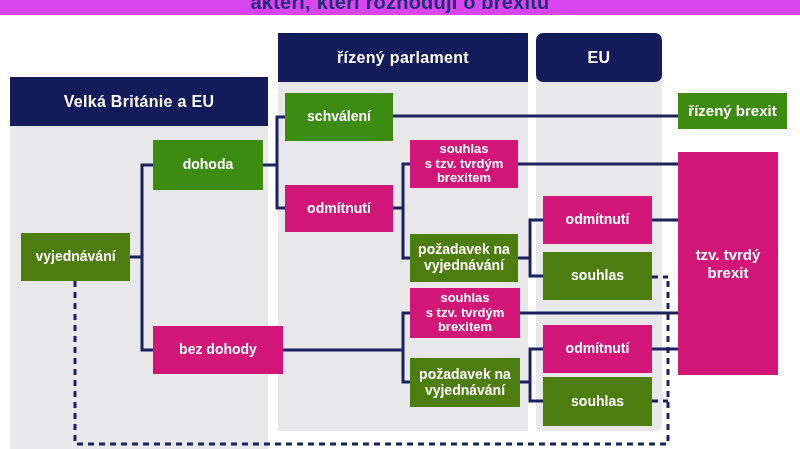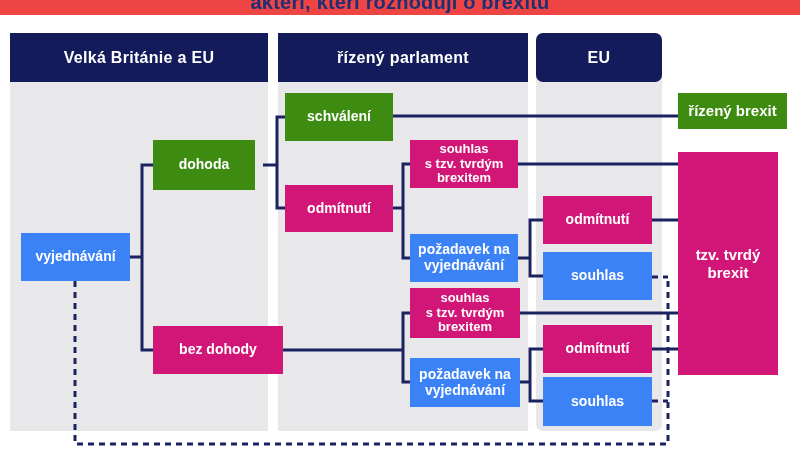--- a/index.html
+++ b/index.html
@@ -2,50 +2,50 @@
 <html><head>
 <meta charset="utf-8">
 <style>
   html,body{margin:0;padding:0;}
   body{font-family:"Liberation Sans","DejaVu Sans",sans-serif;}
   #stage{
     position:relative;width:800px;height:449px;background:#ffffff;overflow:hidden;
   }
   .title-band{
     position:absolute;left:0;top:0;width:800px;height:15px;
-    background:#ef4444;overflow:hidden;
+    background:#d946ef;overflow:hidden;
   }
   .title-text{
     margin-top:-11px;text-align:center;font-size:20px;line-height:26px;
     font-weight:bold;color:#1e2f74;letter-spacing:.2px;white-space:nowrap;
   }
   .col-bg{position:absolute;top:33px;height:398px;background:#e8e7ea;}
-  .col1{left:10px;width:258px;}
+  .col1{left:10px;width:258px;margin-top:44px;}
   .col2{left:278px;width:250px;}
   .col3{left:536px;width:126px;border-radius:7px;}
   .col-header{
     position:absolute;top:33px;height:49px;background:#131b5b;color:#ffffff;
     display:flex;align-items:center;justify-content:center;
     font-size:16px;font-weight:bold;letter-spacing:.3px;
   }
   svg.wires{position:absolute;left:0;top:0;pointer-events:none;}
   .wire{stroke:#1b2260;stroke-width:3;fill:none;}
   .wire.dashed{stroke-dasharray:6 5;}
   .node{
     position:absolute;display:flex;align-items:center;justify-content:center;
     color:#ffffff;font-weight:bold;text-align:center;white-space:pre-line;
     font-size:14px;line-height:1.14;
   }
   .node.small{font-size:13px;}
   .green{background:#3d8b10;}
   .pink{background:#d21677;}
-  .cyan{background:#3b82f6;}
+  .cyan{background:#4d7c0f;}
   
   .n-vyjednavani{left:21px;top:233px;width:109px;height:48px;}
-  .n-dohoda{left:153px;top:140px;width:102px;height:50px;}
+  .n-dohoda{left:153px;top:140px;width:110px;height:50px;}
   .n-bez-dohody{left:153px;top:326px;width:130px;height:48px;}
   .n-schvaleni{left:285px;top:93px;width:108px;height:48px;}
   .n-odmitnuti-parl{left:285px;top:185px;width:108px;height:47px;}
   .n-souhlas-tvrdy-top{left:410px;top:140px;width:108px;height:48px;}
   .n-pozadavek-top{left:410px;top:234px;width:108px;height:48px;}
   .n-odmitnuti-eu-top{left:543px;top:196px;width:109px;height:48px;}
   .n-souhlas-eu-top{left:543px;top:252px;width:109px;height:48px;}
   .n-souhlas-tvrdy-bot{left:410px;top:288px;width:110px;height:50px;}
   .n-pozadavek-bot{left:410px;top:358px;width:110px;height:49px;}
   .n-odmitnuti-eu-bot{left:543px;top:325px;width:109px;height:48px;}

